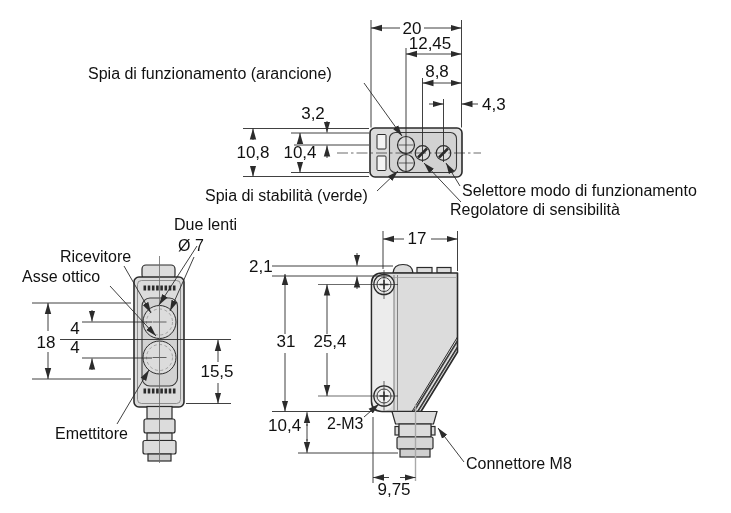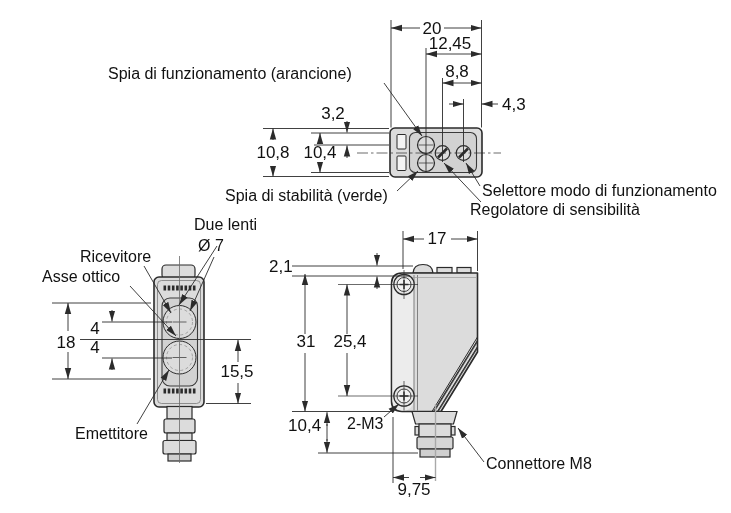--- a/index.html
+++ b/index.html
@@ -1,16 +1,16 @@
 <!DOCTYPE html>
 <html><head>
 <meta charset="utf-8">
 <style>
   html,body { margin:0; padding:0; background:#ffffff; }
-  .stage { width:681px; height:513px; position:relative; background:#fff;margin-left:20px; }
+  .stage { width:681px; height:513px; position:relative; background:#fff; }
   svg { display:block; }
   .outline { fill:#dcdcdc; stroke:#2b2b2b; stroke-width:1.6; stroke-linejoin:round; }
   .part    { fill:#dcdcdc; stroke:#2b2b2b; stroke-width:1.2; }
   .part2   { fill:#d2d2d2; stroke:#3a3a3a; stroke-width:1.1; }
   .hole    { fill:#f4f4f4; stroke:#2b2b2b; stroke-width:1; }
   .thin    { stroke:#2b2b2b; stroke-width:0.9; fill:none; }
   .xthin   { stroke:#2b2b2b; stroke-width:0.7; fill:none; }
   .gray    { stroke:#6a6a6a; stroke-width:0.8; fill:none; }
   .slotbar { fill:#2b2b2b; }
   .dim { font-family:"Liberation Sans",sans-serif; font-size:17px; fill:#111; }

